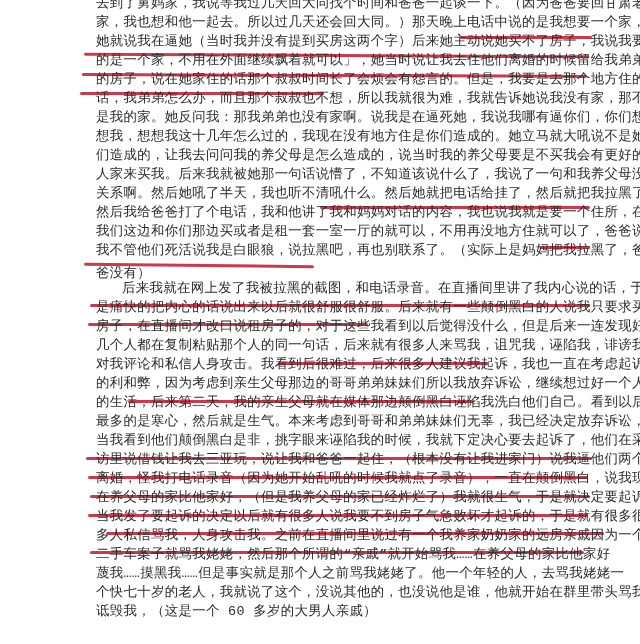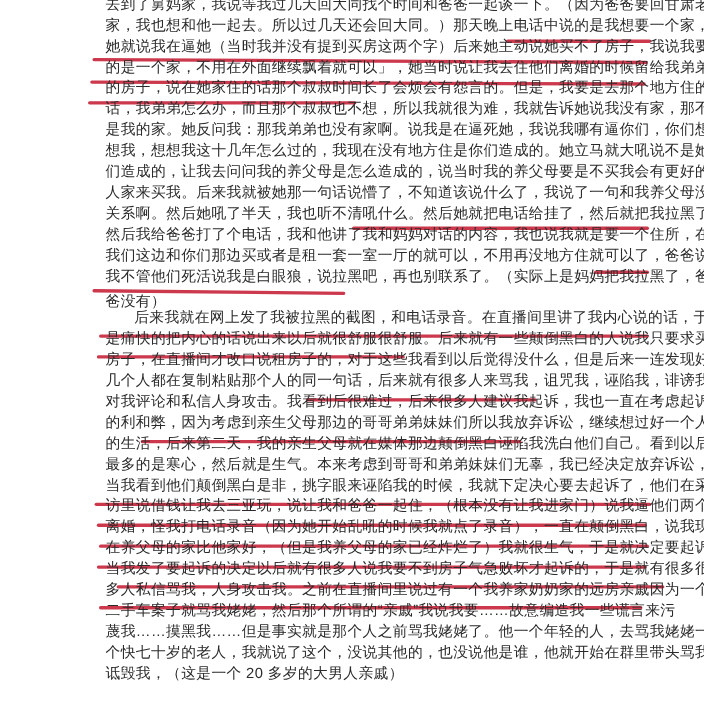--- a/index.html
+++ b/index.html
@@ -1,19 +1,19 @@
 <!DOCTYPE html>
 <html><head>
 <meta charset="utf-8">
 <style>
   html, body { margin: 0; padding: 0; background: #ffffff; }
   body { width: 640px; height: 644px; overflow: hidden; position: relative; }
   .page {
     position: absolute; left: 96px; top: 0; width: 490px; height: 644px;
-    font-family: Liberation Sans, sans-serif; font-size: 13.4px; color: #2a2a2a;
+    font-family: Liberation Mono, monospace; font-size: 13.4px; color: #2a2a2a;
   }
   .line {
     position: absolute; left: 0; height: 20px; line-height: 20px;
     white-space: nowrap; letter-spacing: 0.35px;
   }
   .line.indent { left: 26px; }
   .ul {
     position: absolute; height: 3px; background: #c8283e; border-radius: 2px; opacity: 0.92;
   }
 </style>
@@ -63,18 +63,18 @@
       <div class="line" style="top: 355px;">对我评论和私信人身攻击。我看到后很难过，后来很多人建议我起诉，我也一直在考虑起诉</div>
       <div class="line" style="top: 374px;">的利和弊，因为考虑到亲生父母那边的哥哥弟弟妹妹们所以我放弃诉讼，继续想过好一个人</div>
       <div class="line" style="top: 393px;">的生活，后来第二天，我的亲生父母就在媒体那边颠倒黑白诬陷我洗白他们自己。看到以后</div>
       <div class="line" style="top: 412px;">最多的是寒心，然后就是生气。本来考虑到哥哥和弟弟妹妹们无辜，我已经决定放弃诉讼，</div>
       <div class="line" style="top: 431px;">当我看到他们颠倒黑白是非，挑字眼来诬陷我的时候，我就下定决心要去起诉了，他们在采</div>
       <div class="line" style="top: 450px;">访里说借钱让我去三亚玩，说让我和爸爸一起住，（根本没有让我进家门）说我逼他们两个</div>
       <div class="line" style="top: 469px;">离婚，怪我打电话录音（因为她开始乱吼的时候我就点了录音），一直在颠倒黑白，说我现</div>
       <div class="line" style="top: 488px;">在养父母的家比他家好，（但是我养父母的家已经炸烂了）我就很生气，于是就决定要起诉，</div>
       <div class="line" style="top: 507px;">当我发了要起诉的决定以后就有很多人说我要不到房子气急败坏才起诉的，于是就有很多很</div>
       <div class="line" style="top: 526px;">多人私信骂我，人身攻击我。之前在直播间里说过有一个我养家奶奶家的远房亲戚因为一个</div>
-      <div class="line" style="top: 545px;">二手车案子就骂我姥姥，然后那个所谓的“亲戚”我说我要……故意编造我一些谎言来污</div>
+      <div class="line" style="top: 545px;">二手车案子就骂我姥姥，然后那个所谓的“亲戚”就开始骂我……在养父母的家比他家好</div>
       <div class="line" style="top: 564px;">蔑我……摸黑我……但是事实就是那个人之前骂我姥姥了。他一个年轻的人，去骂我姥姥一</div>
       <div class="line" style="top: 583px;">个快七十岁的老人，我就说了这个，没说其他的，也没说他是谁，他就开始在群里带头骂我</div>
-      <div class="line" style="top: 602px;">诋毁我，（这是一个 20 多岁的大男人亲戚）</div>
+      <div class="line" style="top: 602px;">诋毁我，（这是一个 60 多岁的大男人亲戚）</div>
     </div>
 </div>
 
 </body></html>

